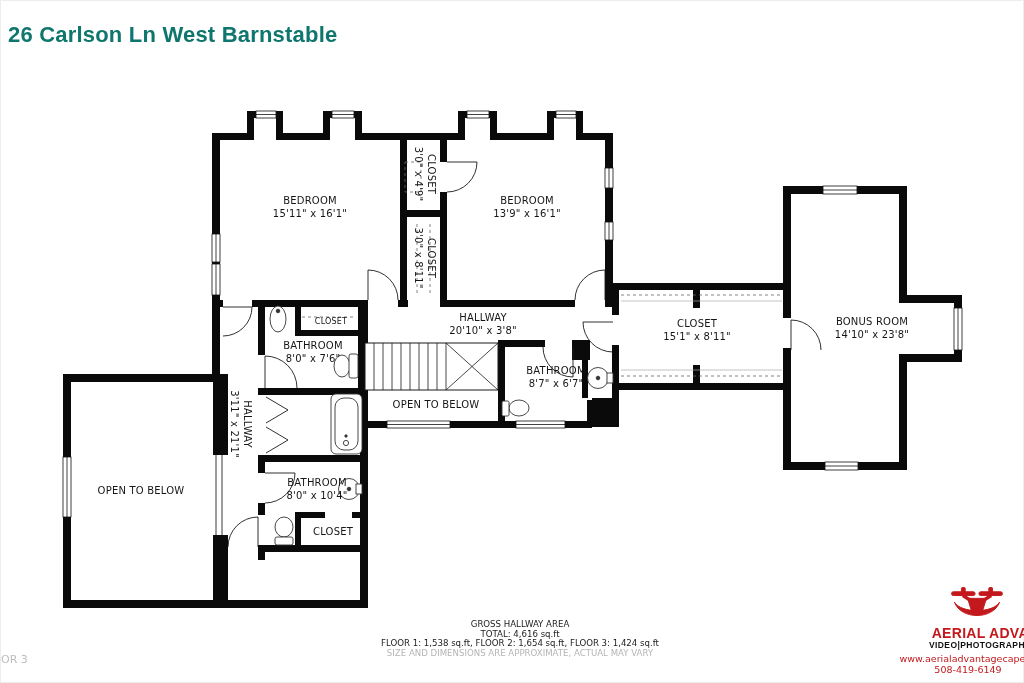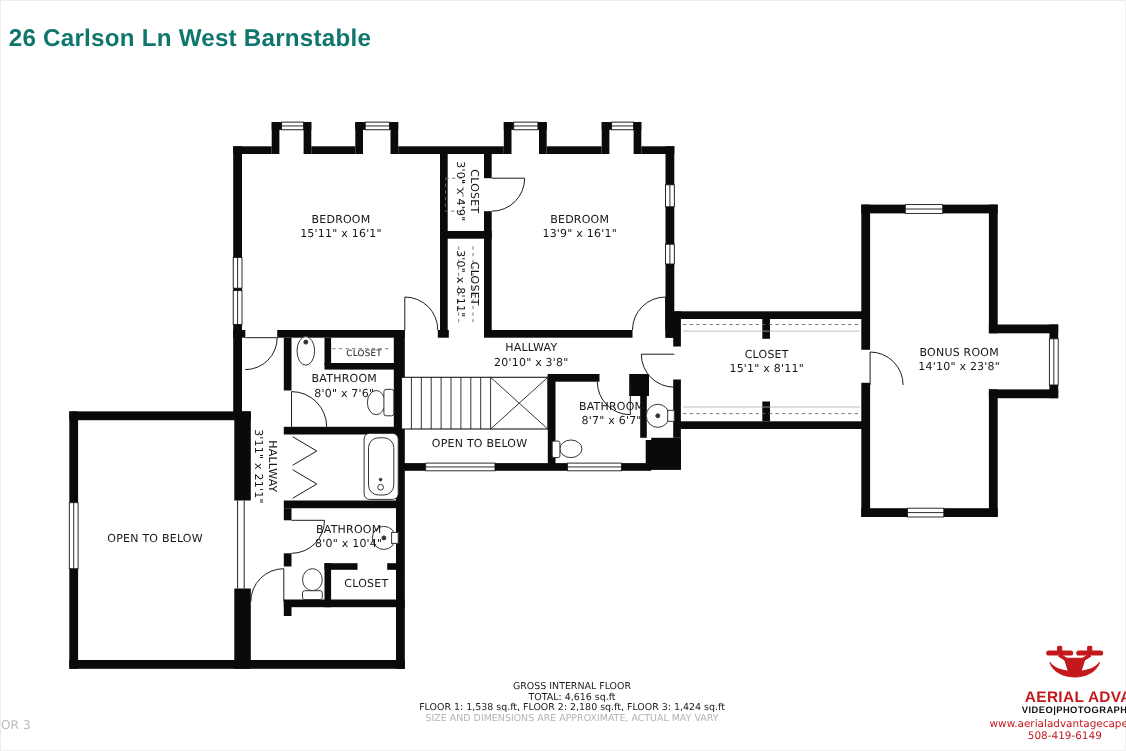--- a/index.html
+++ b/index.html
@@ -318,23 +318,23 @@
   <div class="lbl" style="left:141px;top:491px">OPEN TO BELOW</div>
   <div class="lbl" style="left:317px;top:489px">
     <div>BATHROOM</div>
       <div>8'0" x 10'4"</div>
   </div>
   <div class="lbl" style="left:333px;top:532px">CLOSET</div>
 
   <div class="or3">OR 3</div>
 
   <div class="footer">
-    <div>GROSS INTERNAL FLOOR</div>
+    <div>GROSS HALLWAY AREA</div>
     <div>TOTAL: 4,616 sq.ft</div>
-    <div>FLOOR 1: 1,538 sq.ft, FLOOR 2: 2,180 sq.ft, FLOOR 3: 1,424 sq.ft</div>
+    <div>FLOOR 1: 1,538 sq.ft, FLOOR 2: 1,654 sq.ft, FLOOR 3: 1,424 sq.ft</div>
     <div class="muted">SIZE AND DIMENSIONS ARE APPROXIMATE, ACTUAL MAY VARY</div>
   </div>
 
   <svg class="drone" width="66" height="40" viewBox="0 0 70 42">
     <g fill="#c3191d" stroke="#c3191d">
       <rect x="8" y="8" width="25" height="4" rx="2"></rect>
         <rect x="37" y="8" width="25" height="4" rx="2"></rect>
       <rect x="18.5" y="3.5" width="4" height="6" rx="1"></rect>
         <rect x="47.5" y="3.5" width="4" height="6" rx="1"></rect>
       <path d="M20,12 L31,19 M50,12 L39,19" stroke-width="3.5" fill="none"></path>

